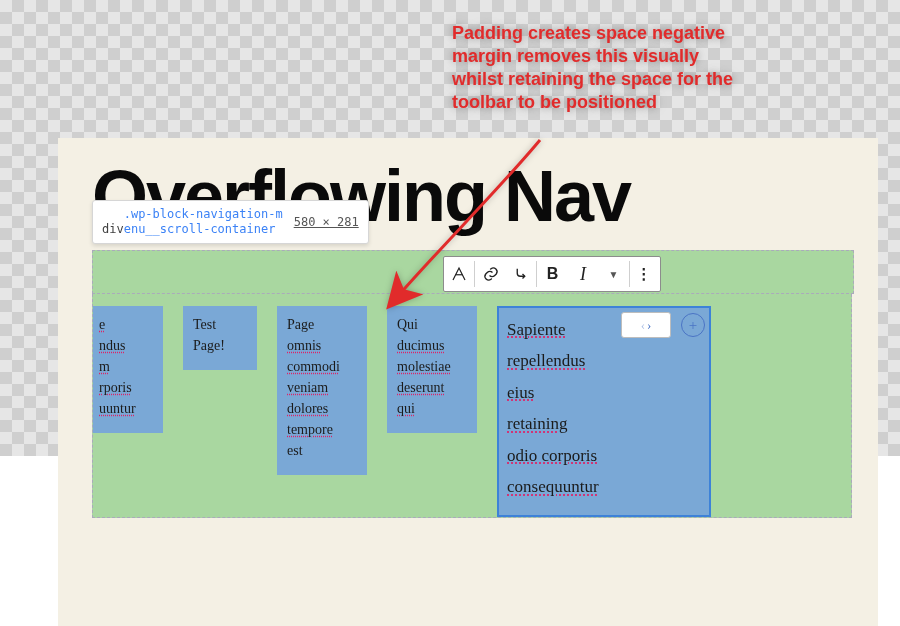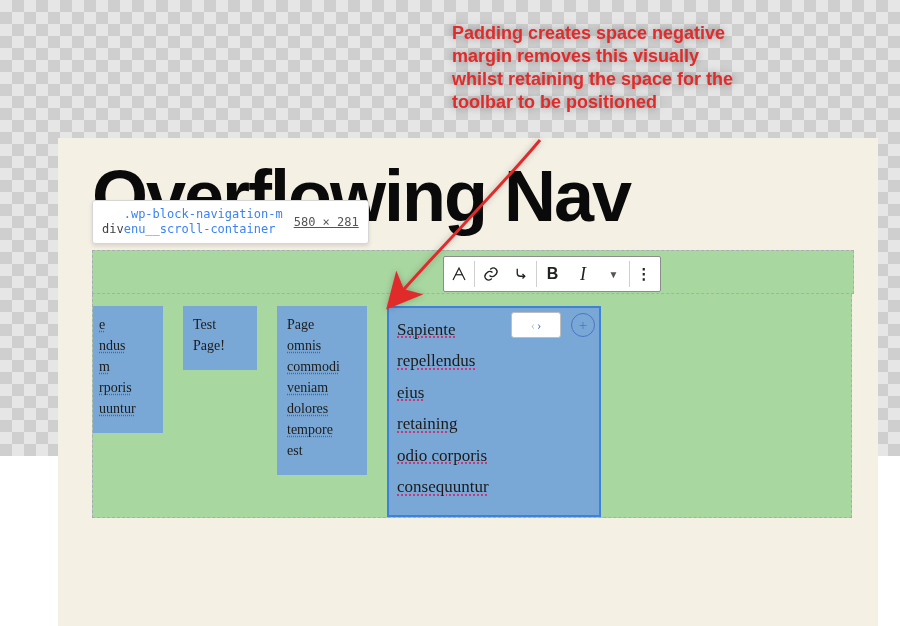--- a/index.html
+++ b/index.html
@@ -297,20 +297,27 @@
         <div class="col wordcol">
           <span class="w">Page</span>
           <span class="w u">omnis</span>
           <span class="w u">commodi</span>
           <span class="w u">veniam</span>
           <span class="w u">dolores</span>
           <span class="w u">tempore</span>
           <span class="w">est</span>
         </div>
 
+        <div class="col wordcol">
+          <span class="w">Qui</span>
+          <span class="w u">ducimus</span>
+          <span class="w u">molestiae</span>
+          <span class="w u">deserunt</span>
+          <span class="w u">qui</span>
+        </div>
 
         <div class="col selected">
           <div class="mover">
             <div class="chev-box">
               <span>‹</span>
               <span>›</span>
             </div>
             <div class="add">
               <span>+</span>
             </div>

